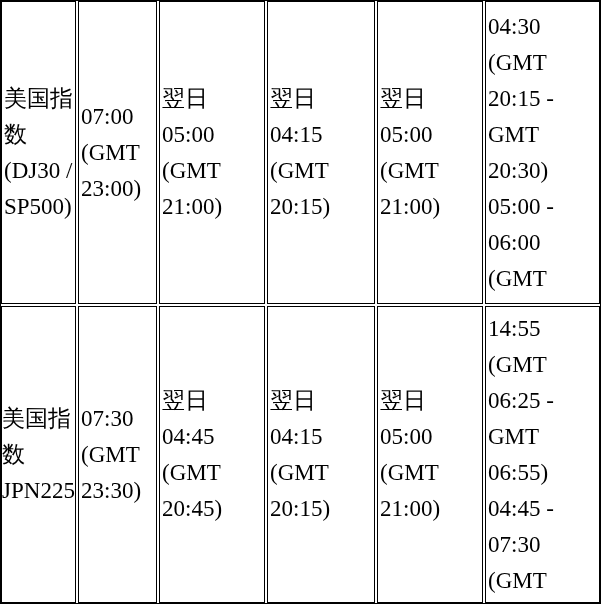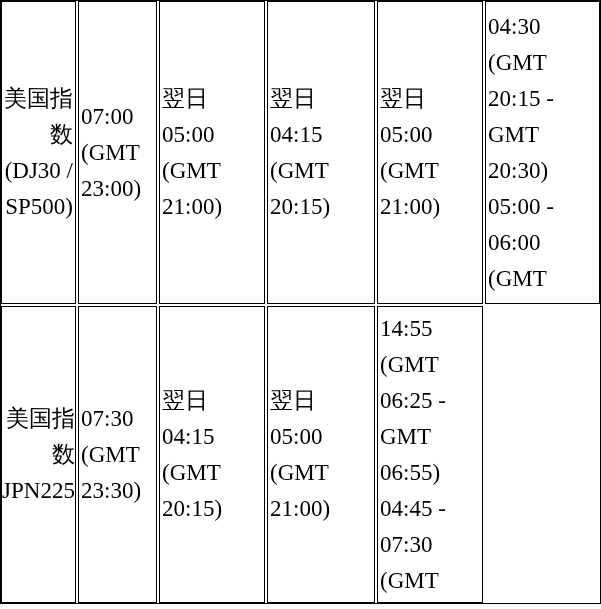--- a/index.html
+++ b/index.html
@@ -41,21 +41,21 @@
     white-space: pre-wrap;
     font-size: 23px;
     line-height: 36px;
     letter-spacing: 0;
     font-family: Liberation Serif, serif;
   }
   .col-center {
     justify-content: center;
   }
   .col-center .cell-text {
-    text-align: right;
+    text-align: left;
   }
 </style>
 </head>
 <body>
 
 <div class="page">
   <div class="trading-table">
 
     <div class="cell col-center">
       <span class="cell-text">美国指数
@@ -93,20 +93,24 @@
     <div class="cell col-center">
       <span class="cell-text">美国指数
 JPN225</span>
     </div>
     <div class="cell">
       <span class="cell-text">07:30
 (GMT
 23:30)</span>
     </div>
     <div class="cell">
+      <span class="cell-text">翌日  04:45
+(GMT 20:45)</span>
+    </div>
+    <div class="cell">
       <span class="cell-text">翌日  04:15
 (GMT 20:15)</span>
     </div>
     <div class="cell">
       <span class="cell-text">翌日 05:00
 (GMT 21:00)</span>
     </div>
     <div class="cell">
       <span class="cell-text">两段休市时间
 14:25 - 14:55

